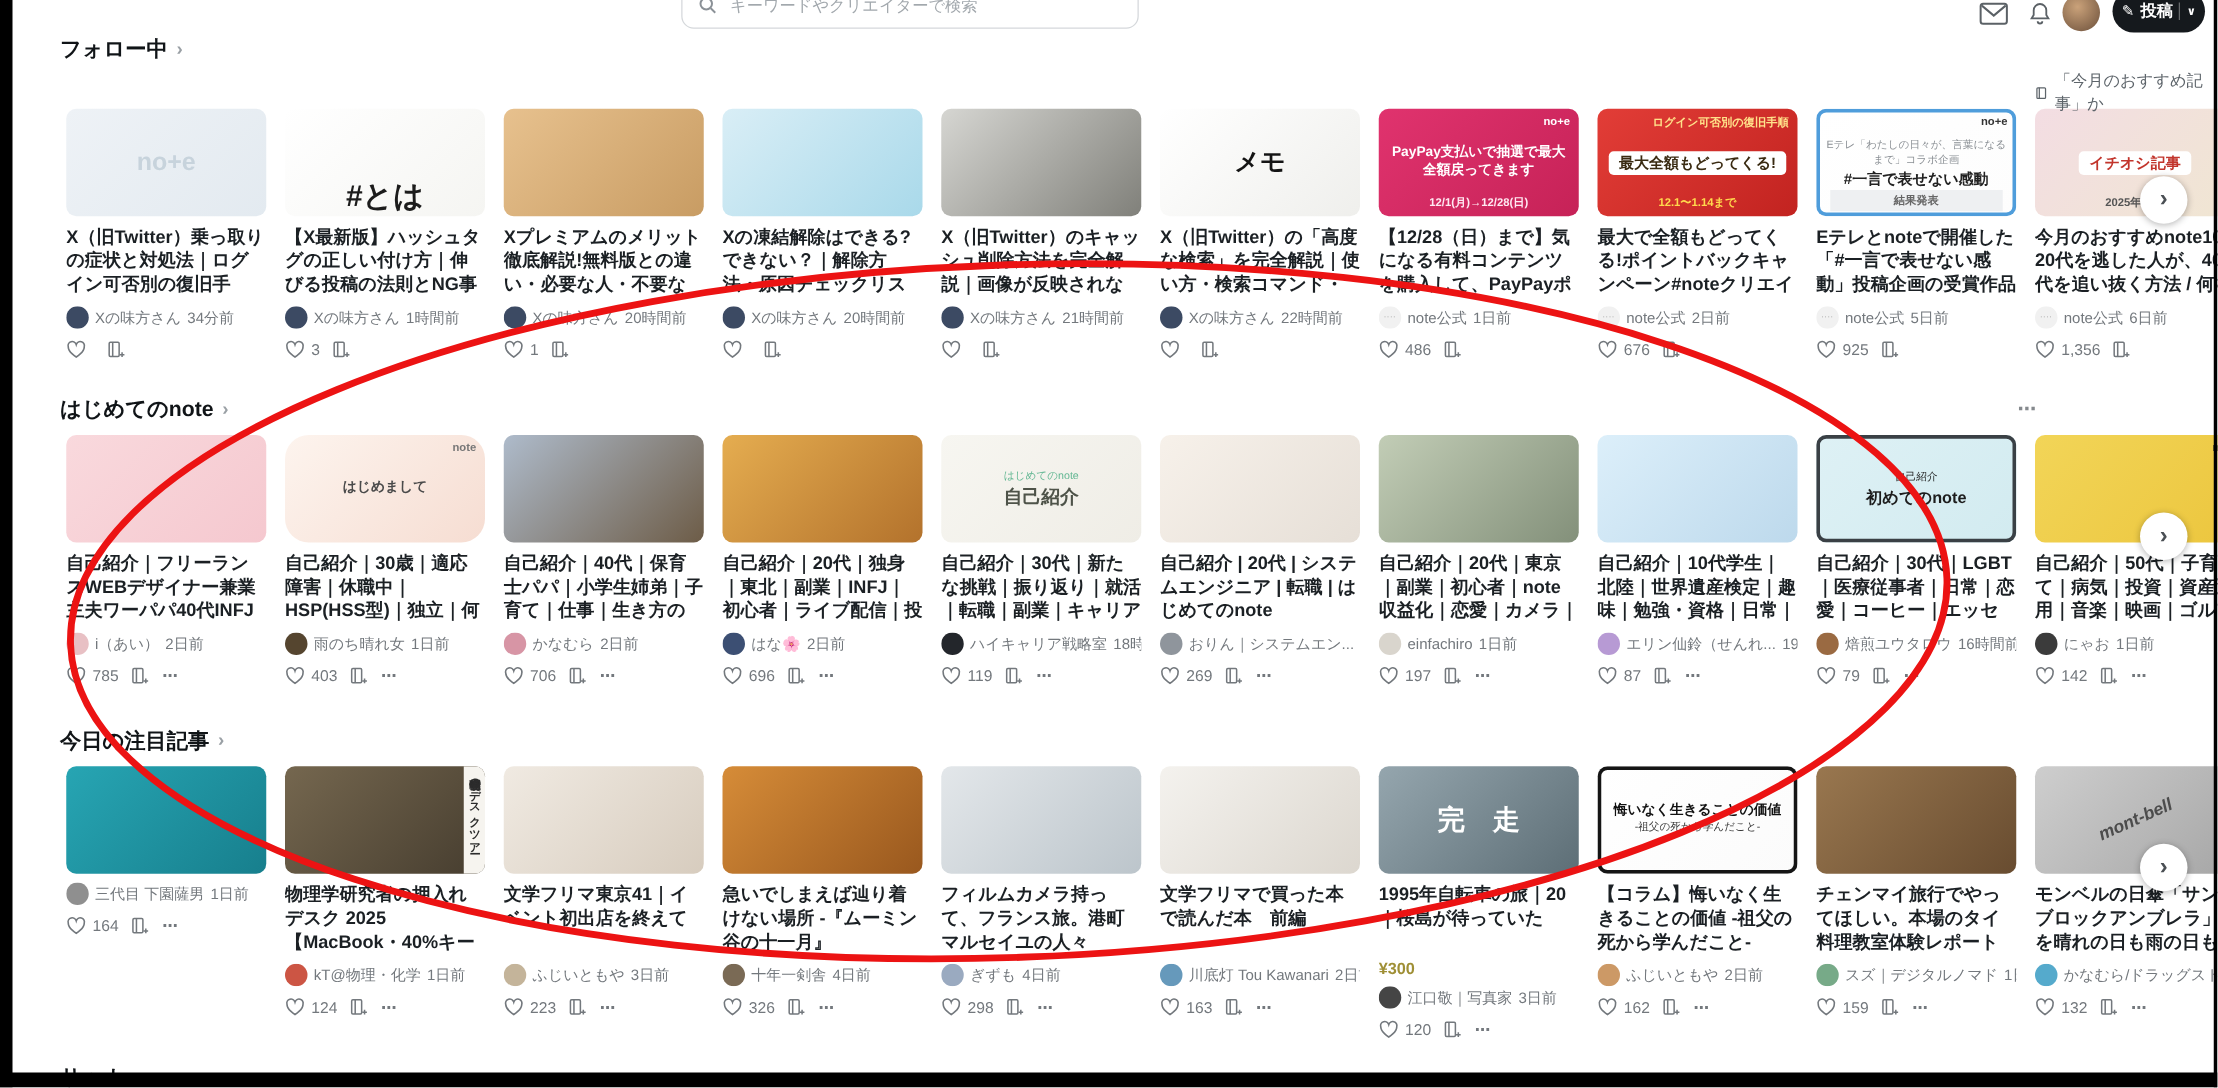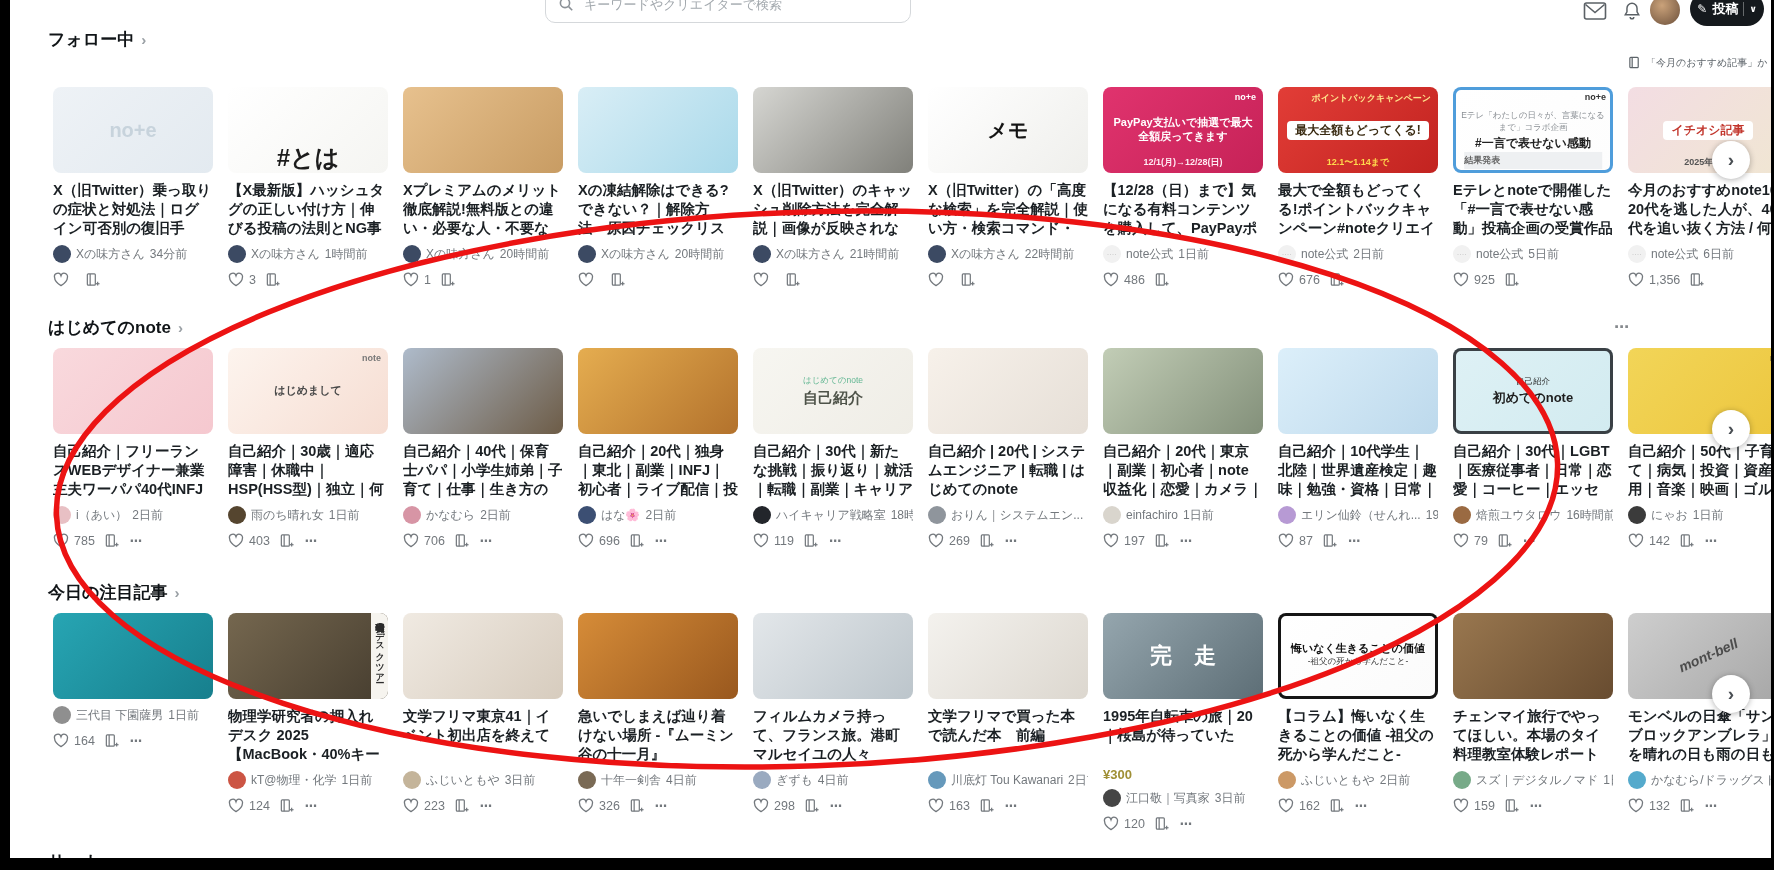--- a/index.html
+++ b/index.html
@@ -31,21 +31,21 @@
     background:#15191d;color:#fff;display:flex;align-items:center;justify-content:center;
     gap:5px;font-size:13px;font-weight:bold;z-index:5;cursor:pointer;
   }
   .post-btn .pen{font-size:12px;}
   .post-btn .div{width:1px;height:14px;background:rgba(255,255,255,.35);}
   .post-btn .chev{font-size:9px;}
   
   .sec-h{position:absolute;left:48px;font-size:17px;font-weight:bold;color:#101417;z-index:2;cursor:pointer;display:flex;align-items:center;gap:7px;}
   .sec-h .chv{color:#9aa0a5;font-size:15px;font-weight:bold;}
   .sec-opts{position:absolute;left:1614px;top:318px;color:#85898d;font-size:15px;font-weight:bold;letter-spacing:2px;z-index:3;cursor:pointer;}
-  .mag-label{position:absolute;left:1628px;top:56px;font-size:10px;color:#5d646a;display:flex;align-items:flex-start;gap:5px;z-index:2;}
+  .mag-label{position:absolute;left:1628px;top:56px;font-size:13px;color:#5d646a;display:flex;align-items:center;gap:5px;z-index:2;}
   .track{position:absolute;left:53px;display:flex;gap:15px;z-index:1;}
   .t0{top:87px;} .t1{top:348px;} .t2{top:613px;}
   
   .card{width:160px;flex:0 0 160px;display:flex;flex-direction:column;cursor:pointer;}
   .thumb{width:160px;height:86px;border-radius:8px;position:relative;overflow:hidden;
     display:flex;flex-direction:column;align-items:center;justify-content:center;box-sizing:border-box;}
   .t-label{font-weight:bold;text-align:center;line-height:1.25;padding:0 6px;z-index:1;}
   .t-sub{font-size:8.5px;text-align:center;margin-bottom:2px;padding:0 5px;z-index:1;}
   .t-corner{position:absolute;top:5px;right:7px;font-size:9px;font-weight:bold;z-index:1;}
   .t-foot{position:absolute;bottom:4px;left:50%;transform:translateX(-50%);font-size:9px;font-weight:bold;white-space:nowrap;z-index:1;}
@@ -350,21 +350,21 @@
             <line x1="5.5" y1="2" x2="5.5" y2="14"></line>
           <line x1="13.5" y1="10.5" x2="13.5" y2="14.5"></line>
             <line x1="11.5" y1="12.5" x2="15.5" y2="12.5"></line>
         </svg>
       </span>
 
     </div>
   </div>
     <div class="card">
     <div class="thumb" style="background: linear-gradient(135deg, rgb(226, 61, 55), rgb(194, 35, 32));">
-      <span class="t-corner" style="color: rgb(255, 226, 138);">ポイントバックキャンペーン</span>
+      <span class="t-corner" style="color: rgb(255, 226, 138);">ログイン可否別の復旧手順</span>
 
       <span class="t-label" style="color: rgb(58, 43, 18); font-size: 12px; background: rgb(255, 255, 255); padding: 2px 8px; border-radius: 4px;">最大全額もどってくる!</span>
       <span class="t-foot" style="color: rgb(255, 217, 77);">12.1〜1.14まで</span>
     </div>
     <div class="c-title">最大で全額もどってくる!ポイントバックキャンペーン#noteクリエイター感謝祭</div>
 
     <div class="meta">
       <span class="c-avatar" style="background: rgb(241, 241, 241);">
           <span class="av-txt">····</span>
         </span>
@@ -388,21 +388,21 @@
       </span>
 
     </div>
   </div>
     <div class="card">
     <div class="thumb" style="background: linear-gradient(135deg, rgb(255, 255, 255), rgb(253, 253, 253)); box-shadow: rgb(79, 157, 219) 0px 0px 0px 3px inset;">
       <span class="t-corner" style="color: rgb(51, 51, 51);">no+e</span>
 
       <span class="t-sub" style="color: rgb(138, 143, 148);">Eテレ「わたしの日々が、言葉になるまで」コラボ企画</span>
       <span class="t-label" style="color: rgb(34, 34, 34); font-size: 12px;">#一言で表せない感動</span>
-      <span class="t-foot" style="color: rgb(102, 102, 102); background: rgb(238, 240, 242); width: 86%; text-align: left; padding: 2px 0px;">結果発表</span>
+      <span class="t-foot" style="color: rgb(102, 102, 102); background: rgb(238, 240, 242); width: 86%; text-align: center; padding: 2px 0px;">結果発表</span>
     </div>
     <div class="c-title">Eテレとnoteで開催した「#一言で表せない感動」投稿企画の受賞作品を発表し...</div>
 
     <div class="meta">
       <span class="c-avatar" style="background: rgb(241, 241, 241);">
           <span class="av-txt">····</span>
         </span>
       <span class="c-author">note公式</span>
       <span class="c-time">5日前</span>
     </div>
@@ -486,21 +486,21 @@
           <rect x="2.5" y="2" width="8.5" height="12" rx="1"></rect>
             <line x1="5.5" y1="2" x2="5.5" y2="14"></line>
           <line x1="13.5" y1="10.5" x2="13.5" y2="14.5"></line>
             <line x1="11.5" y1="12.5" x2="15.5" y2="12.5"></line>
         </svg>
       </span>
       <span class="c-more">⋯</span>
     </div>
   </div>
     <div class="card">
-    <div class="thumb" style="background: linear-gradient(135deg, rgb(253, 244, 238), rgb(246, 221, 210));">
+    <div class="thumb" style="background: linear-gradient(135deg, rgb(253, 244, 238), rgb(246, 221, 210)); border-radius: 19px;">
       <span class="t-corner" style="color: rgb(119, 119, 119);">note</span>
 
       <span class="t-label" style="color: rgb(74, 74, 74); font-size: 11px;">はじめまして</span>
 
     </div>
     <div class="c-title">自己紹介｜30歳｜適応障害｜休職中｜HSP(HSS型)｜独立｜何者かになりた...</div>
 
     <div class="meta">
       <span class="c-avatar" style="background: rgb(85, 69, 47);"></span>
       <span class="c-author">雨のち晴れ女</span>

